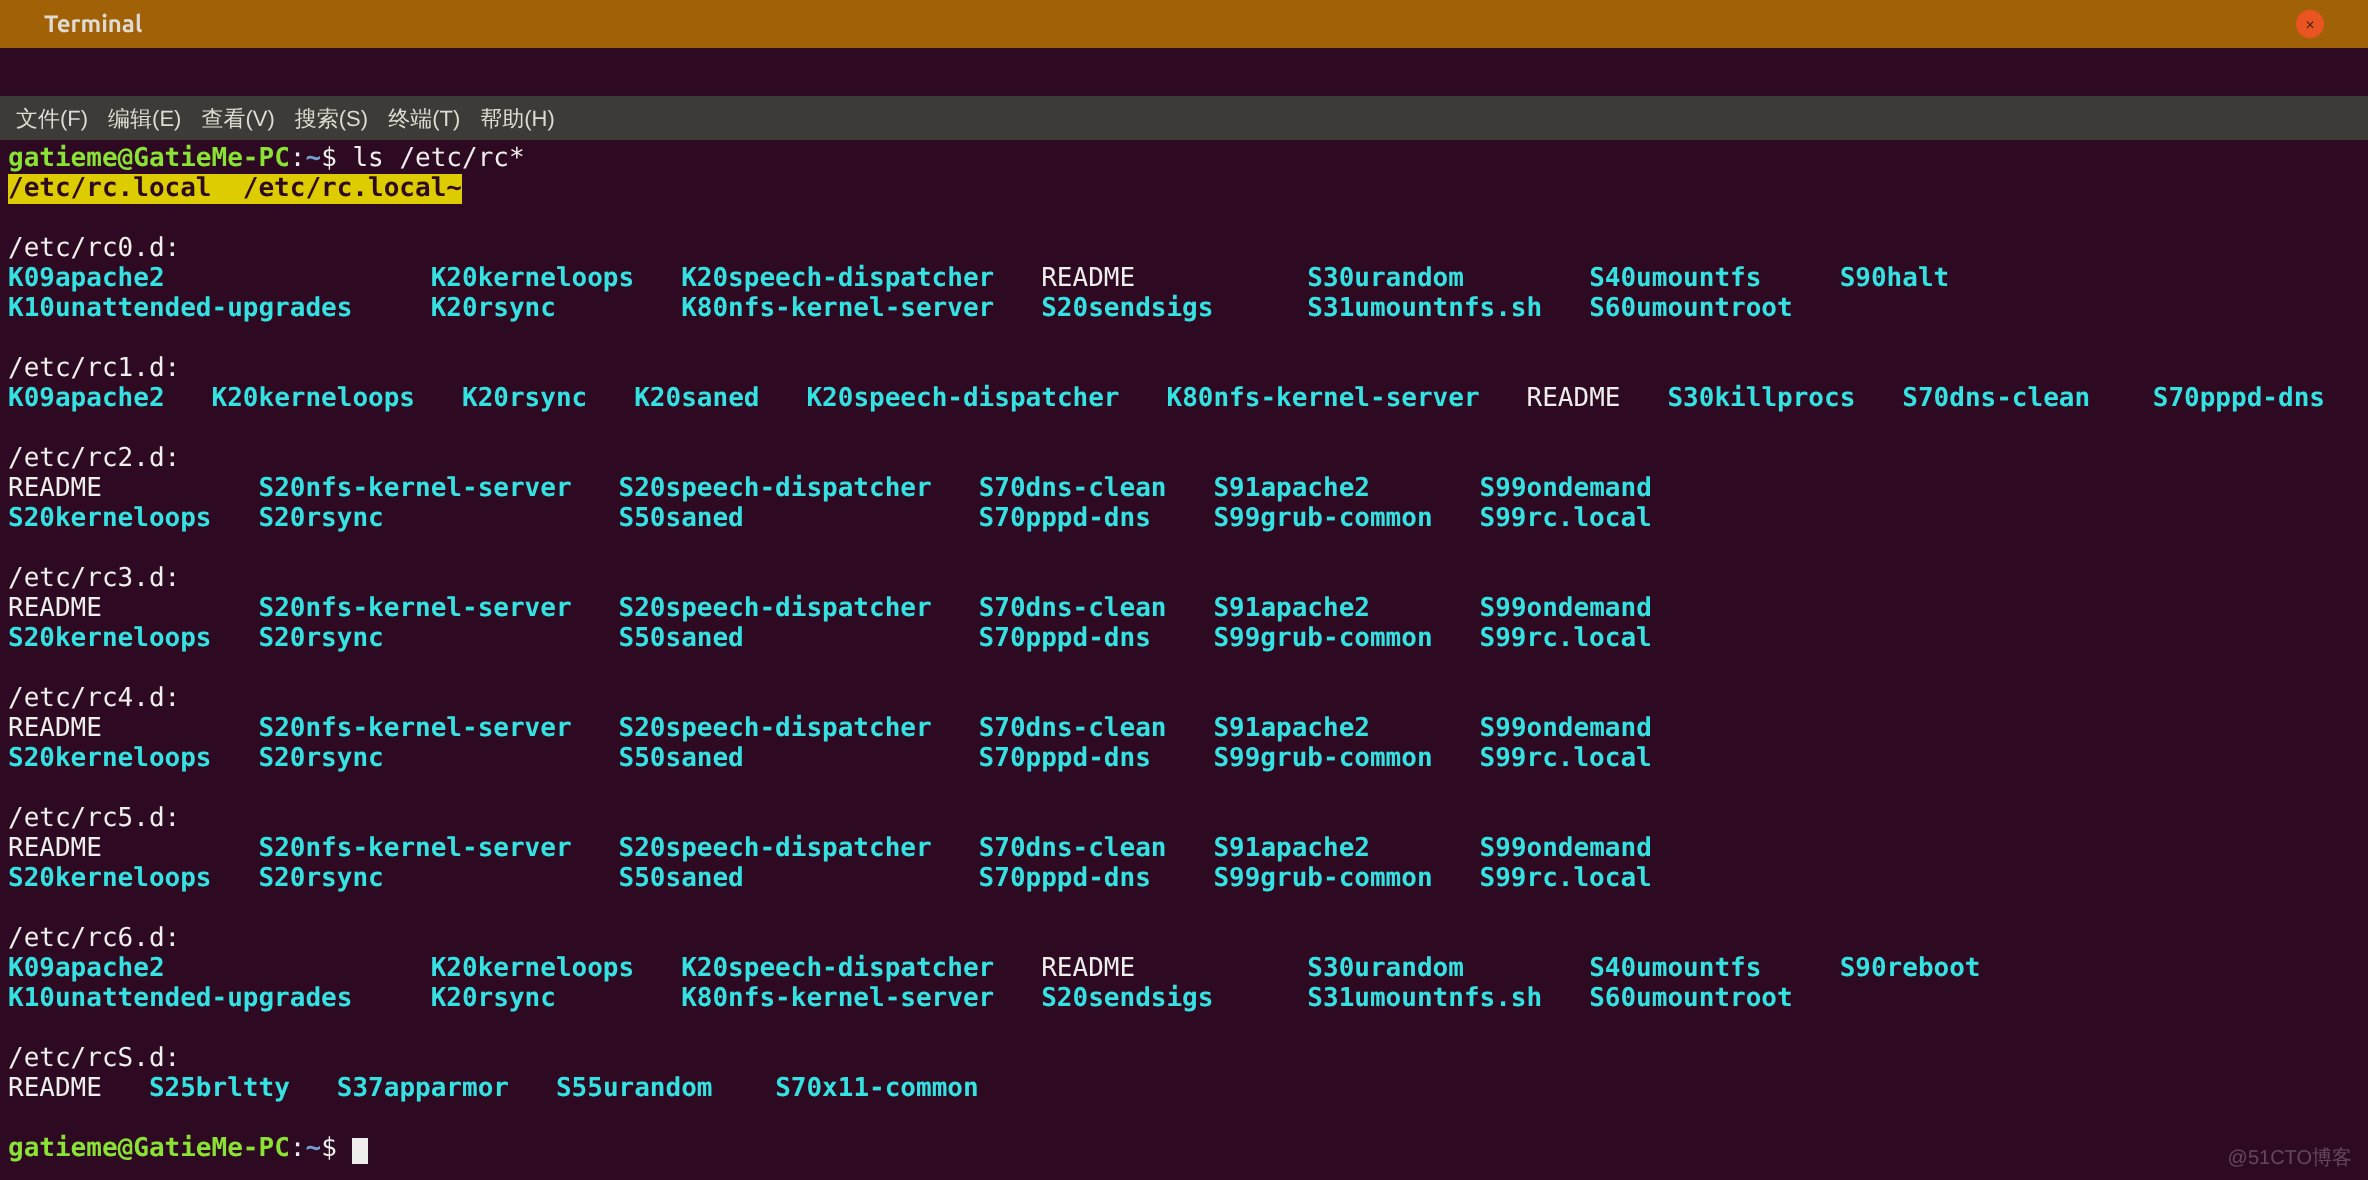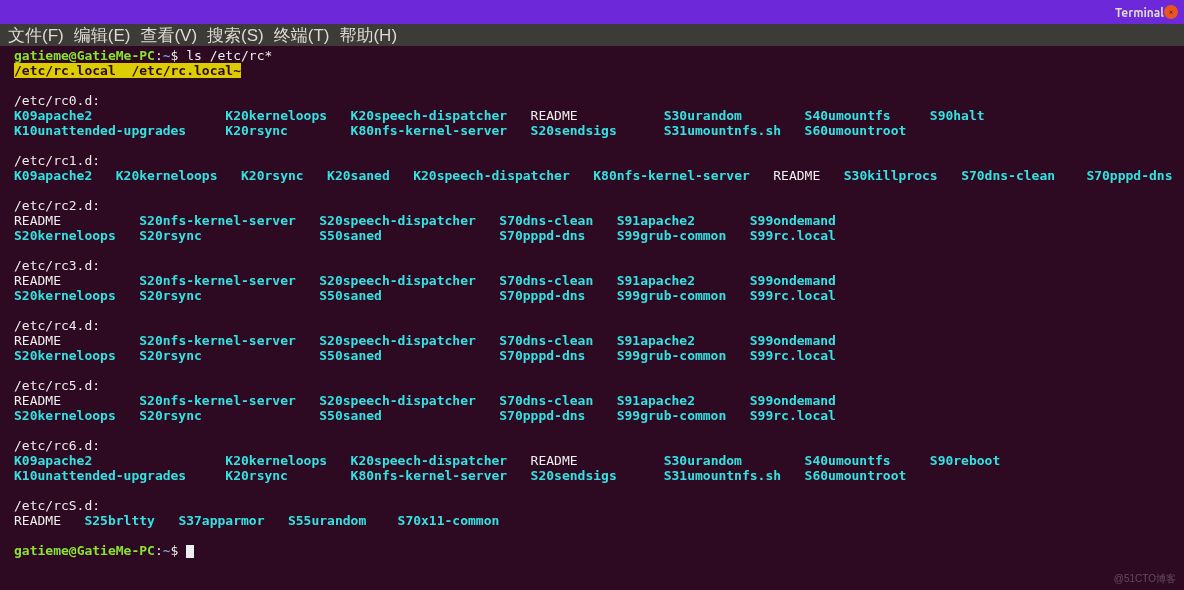--- a/index.html
+++ b/index.html
@@ -7,48 +7,48 @@
   background: #2d0a22;
   font-family: "DejaVu Sans Mono", "Ubuntu Mono", monospace;
   font-size: 13px;
   color: #e0e0e0;
   width: 1184px;
   height: 590px;
   overflow: hidden;
   position: relative;
 }
 .titlebar {
-  background: #6d28d9;
+  background: #a16207;
   color: #dfdbd2;
   height: 24px;
   display: flex;
   align-items: center;
-  padding: 0 6px;
+  padding: 0 22px;
   font-family: Ubuntu, sans-serif;
   font-size: 12px;
-  text-align: right;
 }
 .titlebar .title { flex: 1; font-weight: bold; }
 .titlebar .close {
   width: 14px; height: 14px; border-radius: 50%;
   background: #e95420; display: flex; align-items: center; justify-content: center;
   font-size: 9px; color: #3c1d14;
 }
 .menubar {
   background: #3c3b37;
   color: #dfdbd2;
   height: 22px;
   display: flex;
   align-items: center;
   gap: 10px;
   padding: 0 8px;
   font-family: sans-serif;
-  font-size: 17px;
+  font-size: 11px;
+  margin-top: 24px;
 }
-.term { padding: 2px 14px; line-height: 15px; white-space: pre; }
+.term { padding: 2px 4px; line-height: 15px; white-space: pre; }
 .prompt-user { color: #8ae234; font-weight: bold; }
 .prompt-host { color: #8ae234; font-weight: bold; }
 .prompt-path { color: #729fcf; font-weight: bold; }
 .plain { color: #eeeeec; }
 .cmd { color: #eeeeec; }
 .hi-yellow { background: #ddcc00; color: #2d0a22; font-weight: bold; }
 .cyan { color: #34e2e2; font-weight: bold; }
 .white { color: #eeeeec; }
 .cursor { display: inline-block; width: 8px; height: 13px; background: #eeeeec; vertical-align: text-bottom; }
 .watermark { position: absolute; right: 8px; bottom: 4px; color: rgba(255,255,255,0.25); font-family: sans-serif; font-size: 10px; }

